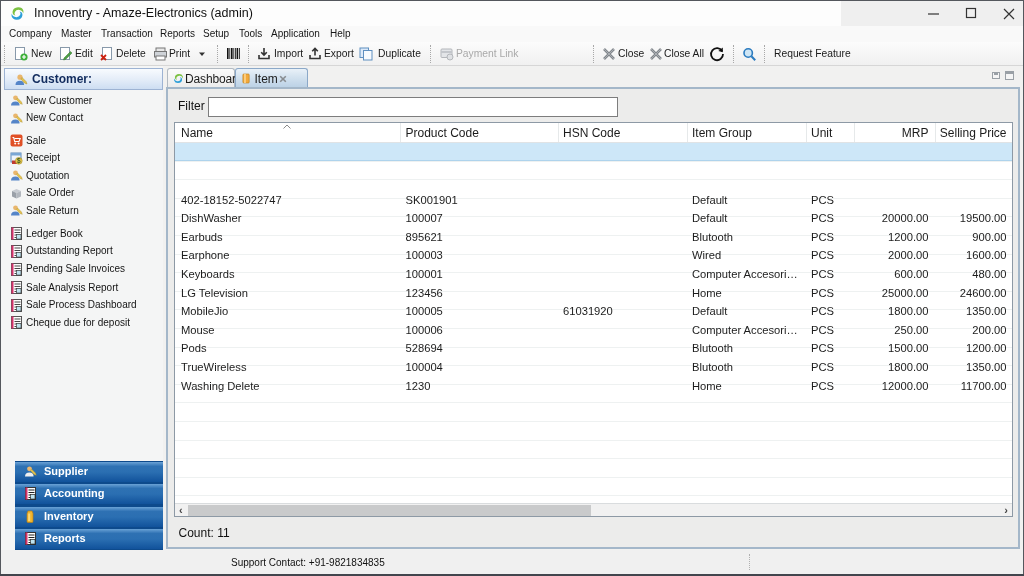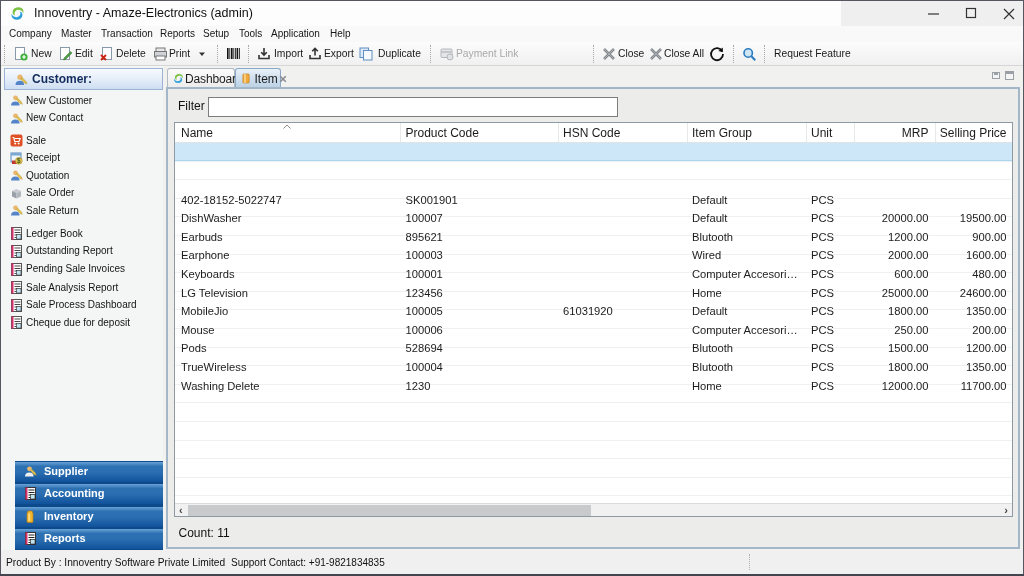--- a/index.html
+++ b/index.html
@@ -18,21 +18,21 @@
 .st{position:absolute;left:25px;height:16px;line-height:16px;font-size:10px;color:#141414;white-space:nowrap;}
 #navbtns{position:absolute;left:14px;top:395px;width:159px;height:89px;background:#0d4a8c;}
 .nav{position:absolute;left:0;width:159px;height:20px;background:linear-gradient(180deg,#6aa2d6 0%,#2e71b3 22%,#2b6fb2 50%,#11529b 100%);}
 .nav .nt{position:absolute;left:29px;top:3px;font-size:11px;font-weight:bold;color:#fff;}
 .nav svg{position:absolute;left:9px;top:3px;}
 #statusbar{position:absolute;left:1px;top:550px;width:1022px;height:24px;background:#f0f0f0;font-size:10.6px;color:#111;}
 #botbar{position:absolute;left:0px;top:574px;width:1024px;height:2px;background:#42454d;}
 #mainarea{position:absolute;left:163px;top:66px;width:860px;height:484px;background:#f1f1f0;}
 .tab{position:absolute;top:1.5px;height:19.5px;box-sizing:border-box;border:1px solid #b2bac2;border-bottom:none;border-radius:3px 3px 0 0;}
 #tabDash{left:3.5px;width:68px;background:linear-gradient(180deg,#fbfbfb,#ececec);}
-#tabItem{left:71.5px;width:46px;background:linear-gradient(180deg,#e9f1f8 0%,#d3e2ef 45%,#bcd2e6 100%);border-color:#8ba8c8;}
+#tabItem{left:71.5px;width:73px;background:linear-gradient(180deg,#e9f1f8 0%,#d3e2ef 45%,#bcd2e6 100%);border-color:#8ba8c8;}
 .tabt{position:absolute;top:3.5px;font-size:12px;color:#1c1c1c;}
 #panel{position:absolute;left:3px;top:21px;width:854px;height:462px;box-sizing:border-box;border:2px solid #a4b7c9;background:#ececeb;}
 #filterlbl{position:absolute;left:10px;top:10px;font-size:12px;color:#111;}
 #filterbox{position:absolute;left:39.5px;top:8px;width:410.5px;height:20px;box-sizing:border-box;border:1px solid #7d7d7d;background:#fff;}
 #tbl{position:absolute;left:6px;top:33px;width:839px;height:395px;box-sizing:border-box;border:1px solid #8d99a5;background:#fff;}
 .colsep{position:absolute;top:0;width:0;height:380px;border-left:1px solid #e6e9ea;}
 .hc{position:absolute;top:0;height:19.5px;line-height:20px;font-size:12px;color:#1b1b1b;white-space:nowrap;}
 #rows{position:absolute;left:0;top:19.5px;width:837px;height:360px;background:repeating-linear-gradient(180deg,#fff 0px,#fff 17.6px,#eef1f1 17.6px,#eef1f1 18.6px);}
 .r{position:absolute;left:0;width:837px;height:18.6px;line-height:18.6px;font-size:11.2px;color:#1c1c1c;margin-top:48px;}
 .r span{position:absolute;white-space:nowrap;}
@@ -431,17 +431,16 @@
       <div id="hscroll">
         <div class="sarr" style="left:4px">‹</div>
         <div id="hthumb"></div>
         <div class="sarr" style="right:4px">›</div>
       </div>
     </div>
     <div id="count">Count: 11</div>
   </div>
 </div>
 <div id="statusbar">
-  <div class="abs" style="left:5px;top:7px;font-size:10.2px">Product By : Innoventry Software Private Limited</div>
   <div class="abs" style="left:230px;top:7px;font-size:10px">Support Contact: +91-9821834835</div>
   <div class="abs" style="left:748px;top:4px;height:16px;border-left:1px dotted #b0b0b0"></div>
 </div>
 <div id="botbar"></div>
 
 </body></html>

